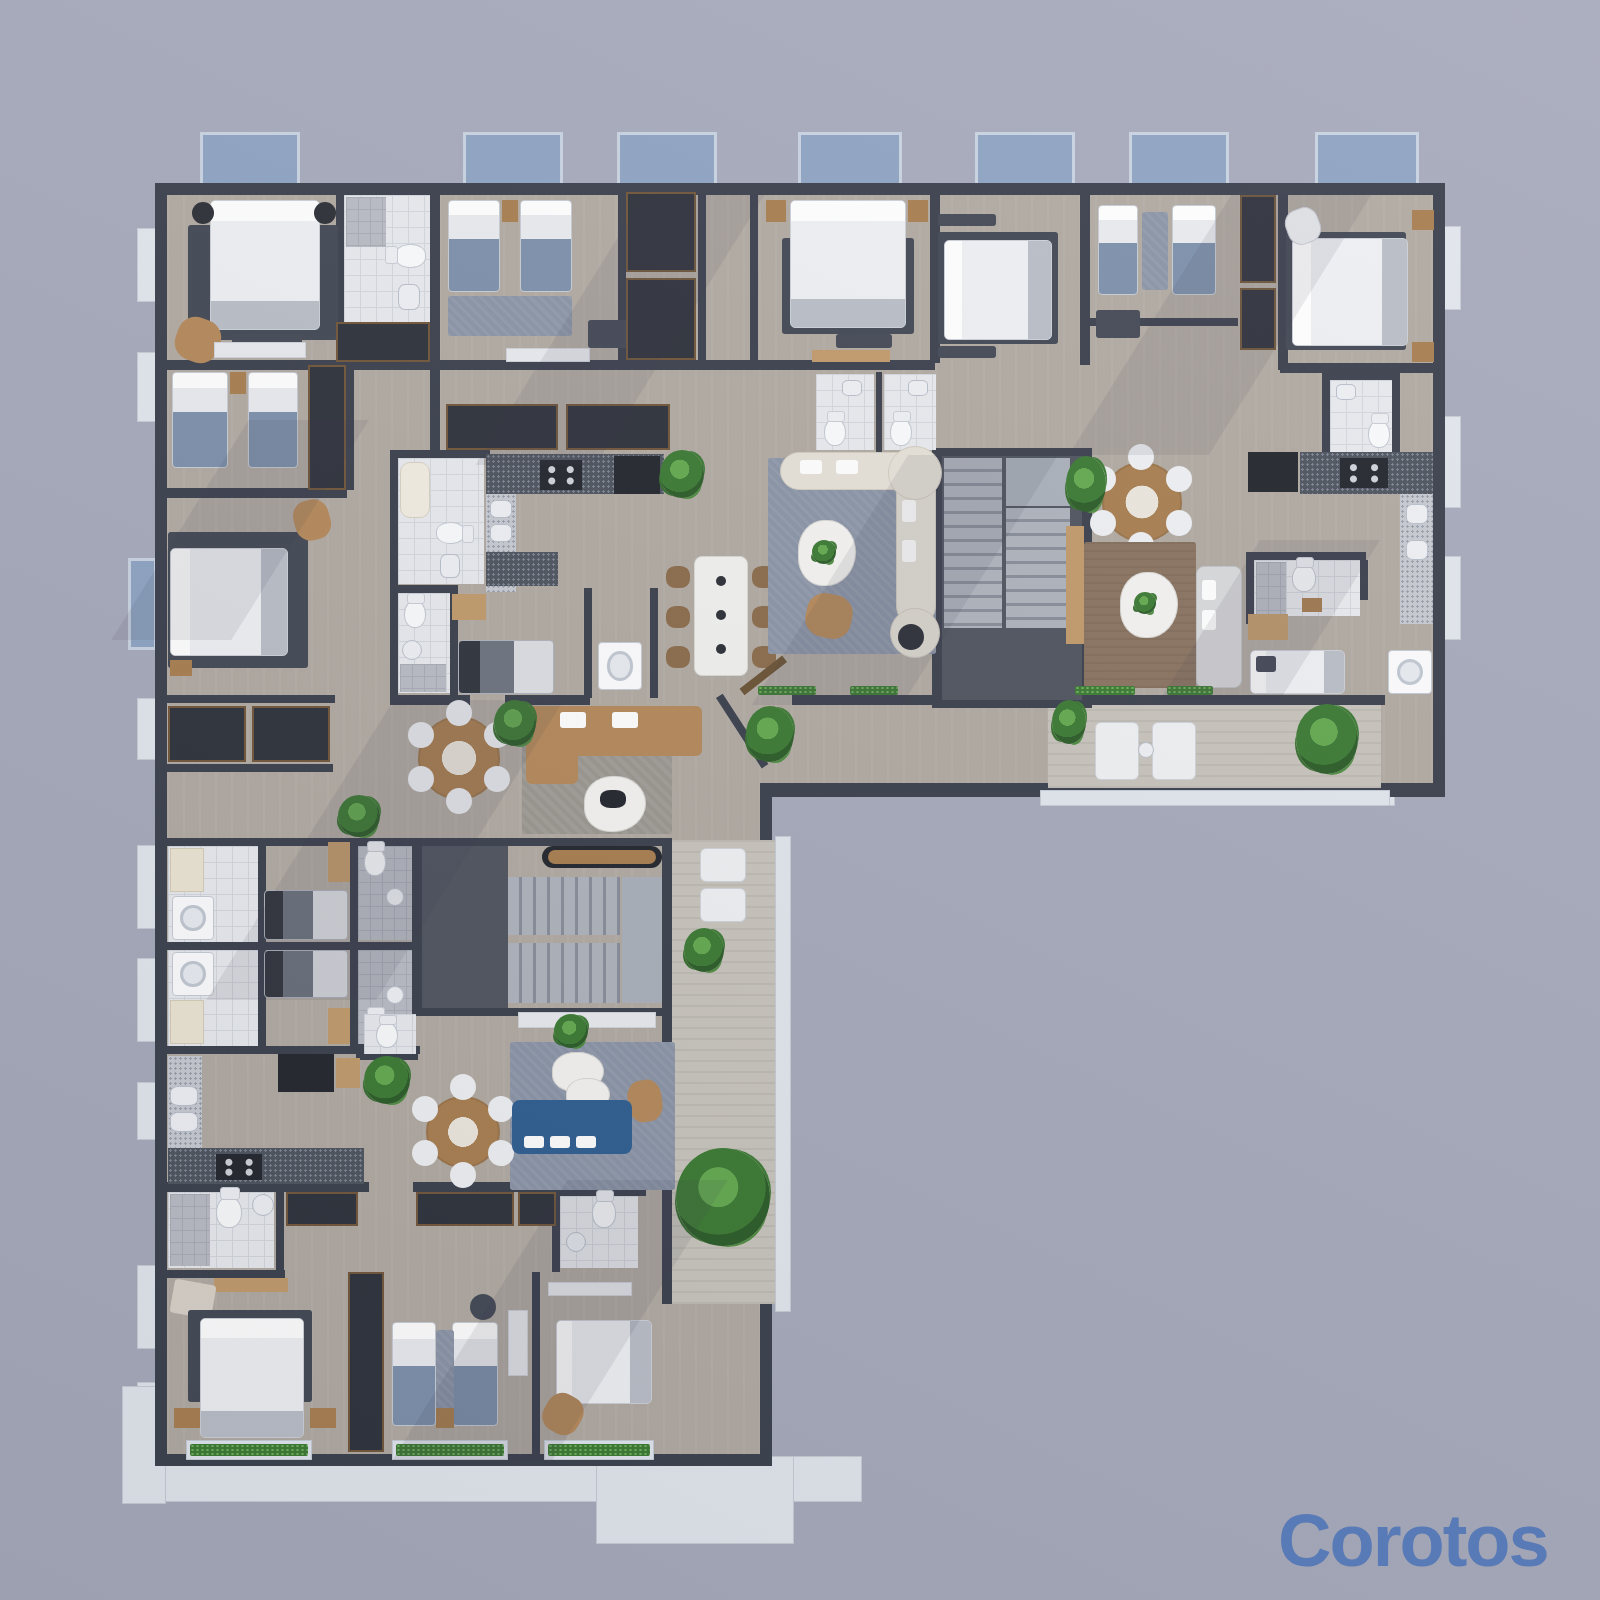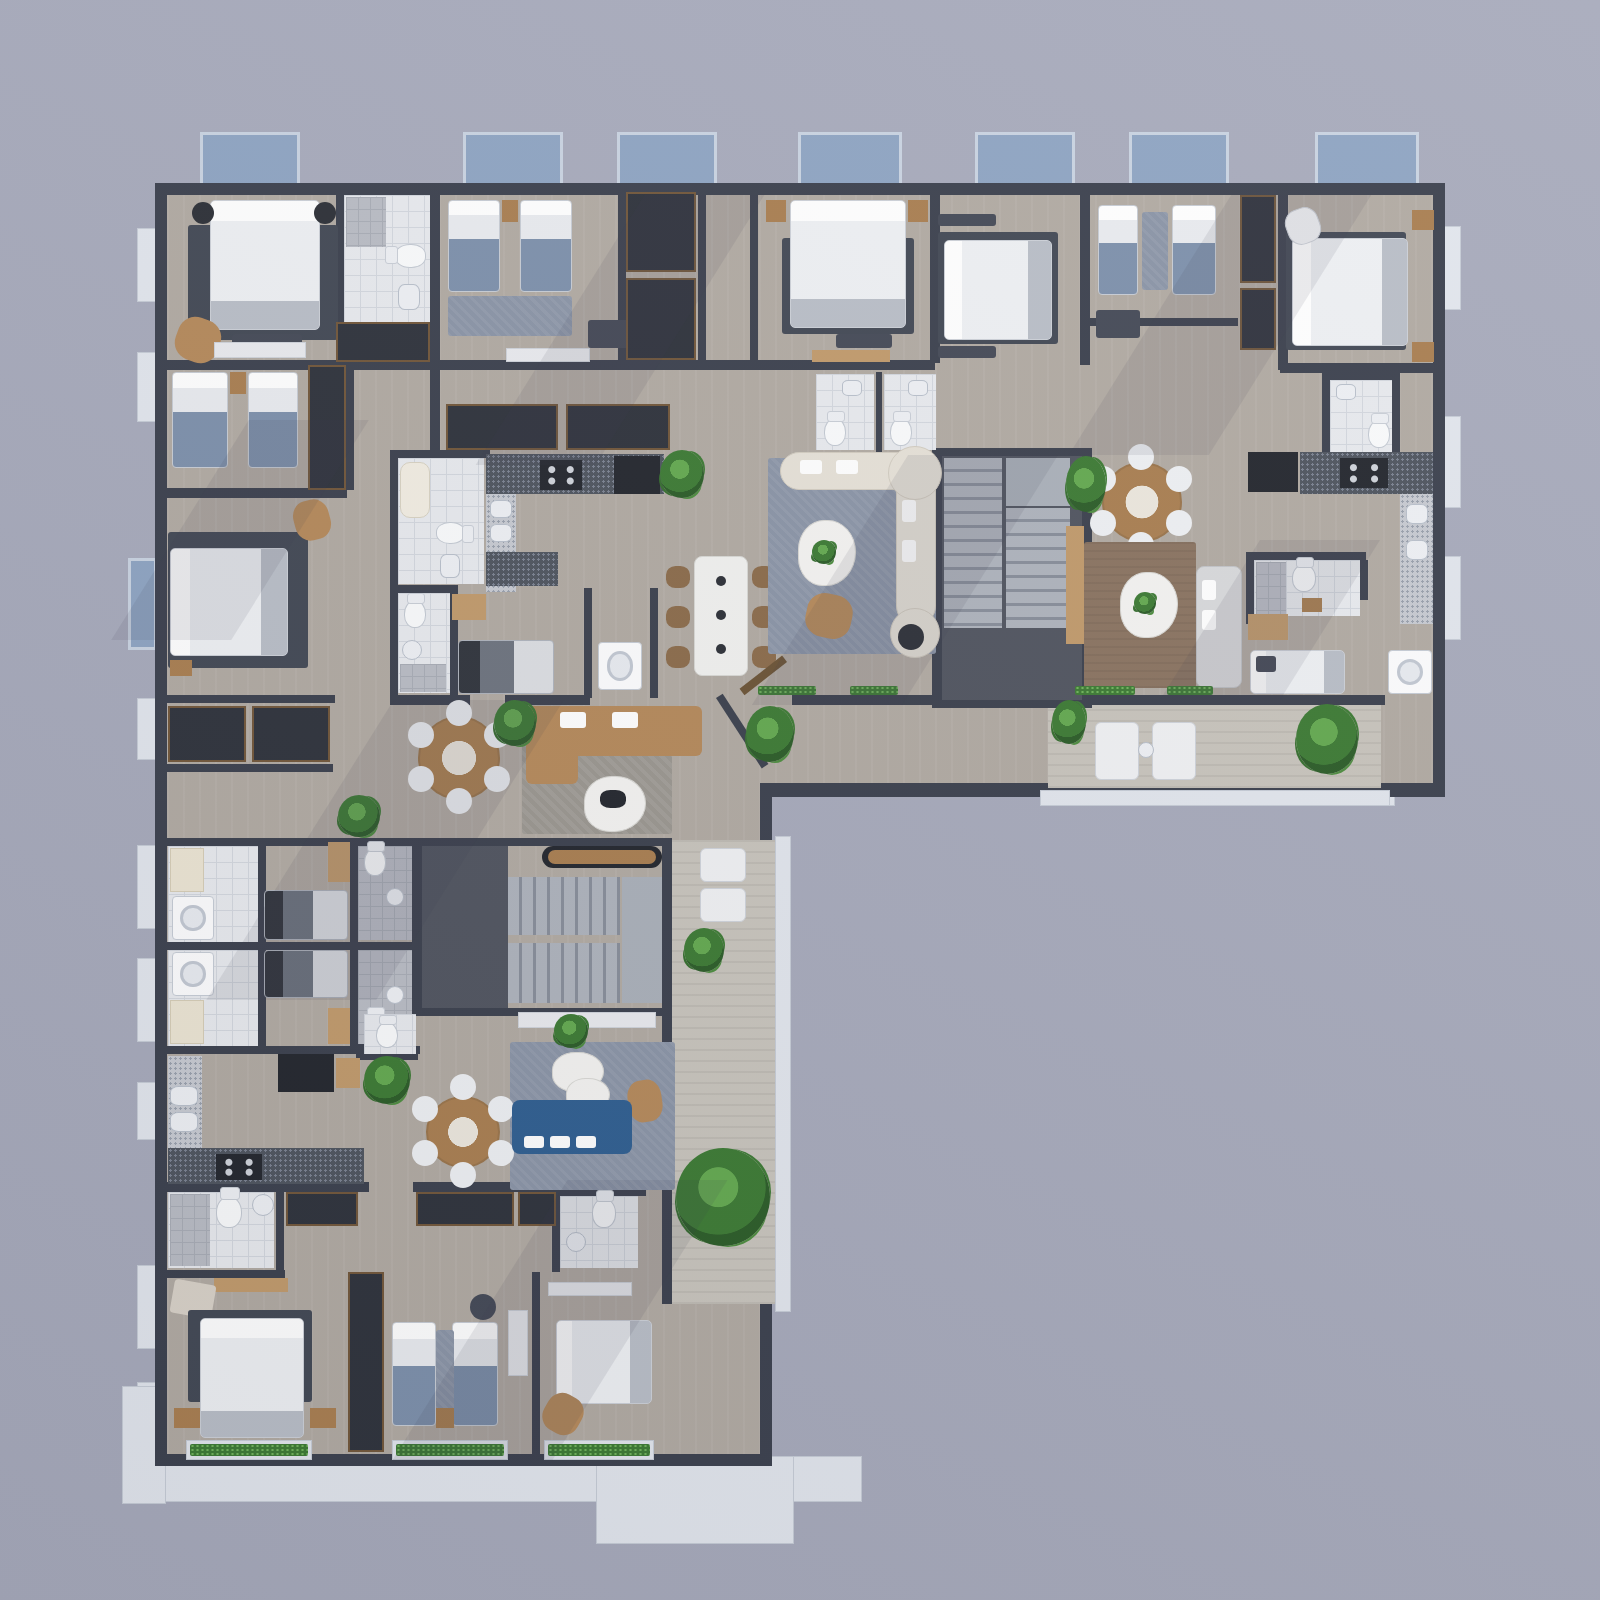--- a/index.html
+++ b/index.html
@@ -423,13 +423,14 @@
 
   <div class="shadow" style="left:560px;top:195px;width:120px;height:270px"></div>
   <div class="shadow" style="left:1150px;top:195px;width:140px;height:260px"></div>
   <div class="shadow" style="left:830px;top:455px;width:150px;height:250px"></div>
   <div class="shadow" style="left:1210px;top:540px;width:120px;height:160px"></div>
   <div class="shadow" style="left:300px;top:700px;width:170px;height:300px"></div>
   <div class="shadow" style="left:480px;top:1180px;width:160px;height:280px"></div>
   <div class="shadow" style="left:180px;top:420px;width:120px;height:220px"></div>
   <div class="vig"></div>
 
+  <div id="wm" style="left:1278px;top:1498px;width:320px;height:90px">Corotos</div>
 </div>
 
 </body></html>

